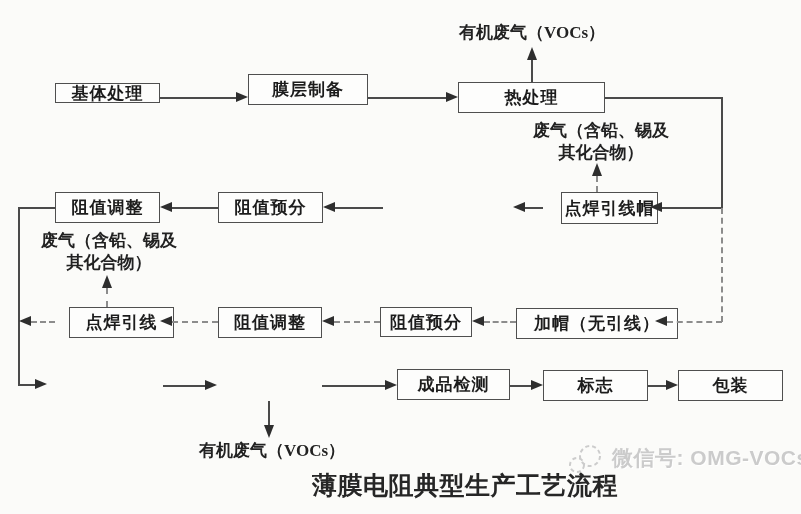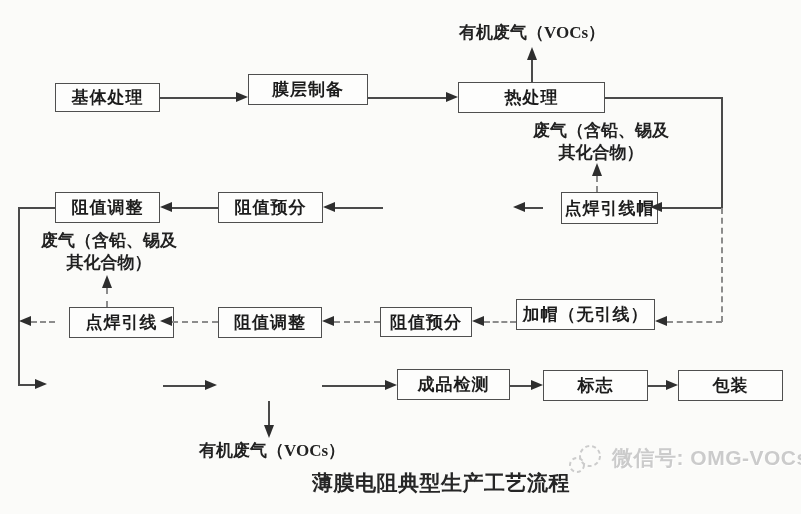--- a/index.html
+++ b/index.html
@@ -21,47 +21,47 @@
   .hs{height:2px;background:#4a4a4a;}            
   .vs{width:2px;background:#4a4a4a;}             
   .hd{height:0;border-top:2px dashed #8c8c8c;}   
   .vd{width:0;border-left:2px dashed #8c8c8c;}   
   .ah{position:absolute;width:0;height:0;}
   .ar{border-top:5px solid transparent;border-bottom:5px solid transparent;border-left:12px solid #2e2e2e;}
   .al{border-top:5px solid transparent;border-bottom:5px solid transparent;border-right:12px solid #2e2e2e;}
   .au{border-left:5px solid transparent;border-right:5px solid transparent;border-bottom:13px solid #2e2e2e;}
   .ad{border-left:5px solid transparent;border-right:5px solid transparent;border-top:13px solid #2e2e2e;}
   .title{
-    position:absolute;left:312px;top:469px;font-size:21px;font-weight:bold;color:#262626;
+    position:absolute;left:312px;top:469px;font-size:25px;font-weight:bold;color:#262626;
     letter-spacing:0.5px;white-space:nowrap;
   }
   .wm-text{
     position:absolute;left:612px;top:444px;font-size:21px;font-weight:bold;
     font-family:"Liberation Sans","DejaVu Sans",sans-serif;
     color:#cbcbcb;text-shadow:1px 1px 0 #ffffff;letter-spacing:0.5px;white-space:nowrap;
   }
   .wm-icon{position:absolute;left:566px;top:444px;}
 </style>
 </head>
 <body>
 
 <div class="stage">
 
-  <div class="node" style="left:55px;top:83px;width:105px;height:29px">基体处理</div>
+  <div class="node" style="left:55px;top:83px;width:105px;height:20px">基体处理</div>
   <div class="node" style="left:248px;top:74px;width:120px;height:31px">膜层制备</div>
   <div class="node" style="left:458px;top:82px;width:147px;height:31px">热处理</div>
 
   <div class="node" style="left:55px;top:192px;width:105px;height:31px">阻值调整</div>
   <div class="node" style="left:218px;top:192px;width:105px;height:31px">阻值预分</div>
   <div class="node" style="left:561px;top:192px;width:97px;height:32px">点焊引线帽</div>
 
   <div class="node" style="left:69px;top:307px;width:105px;height:31px">点焊引线</div>
   <div class="node" style="left:218px;top:307px;width:104px;height:31px">阻值调整</div>
   <div class="node" style="left:380px;top:307px;width:92px;height:30px">阻值预分</div>
-  <div class="node" style="left:516px;top:299px;width:139px;height:31px">加帽（无引线）</div>
+  <div class="node" style="left:516px;top:308px;width:162px;height:31px">加帽（无引线）</div>
 
   <div class="node" style="left:397px;top:369px;width:113px;height:31px">成品检测</div>
   <div class="node" style="left:543px;top:370px;width:105px;height:31px">标志</div>
   <div class="node" style="left:678px;top:370px;width:105px;height:31px">包装</div>
 
   <div class="lbl" style="left:459px;top:22px;width:140px">有机废气（VOCs）</div>
 
   <div class="lbl" style="left:520px;top:120px;width:162px">
     <div>废气（含铅、锡及</div>
     <div>其化合物）</div>

